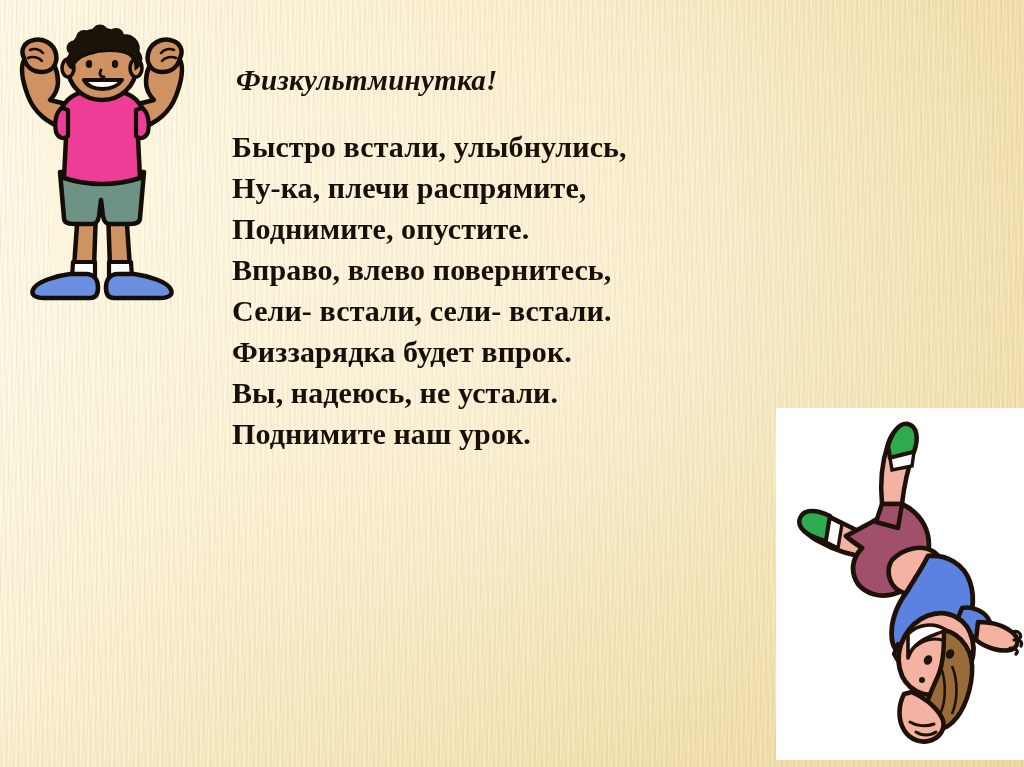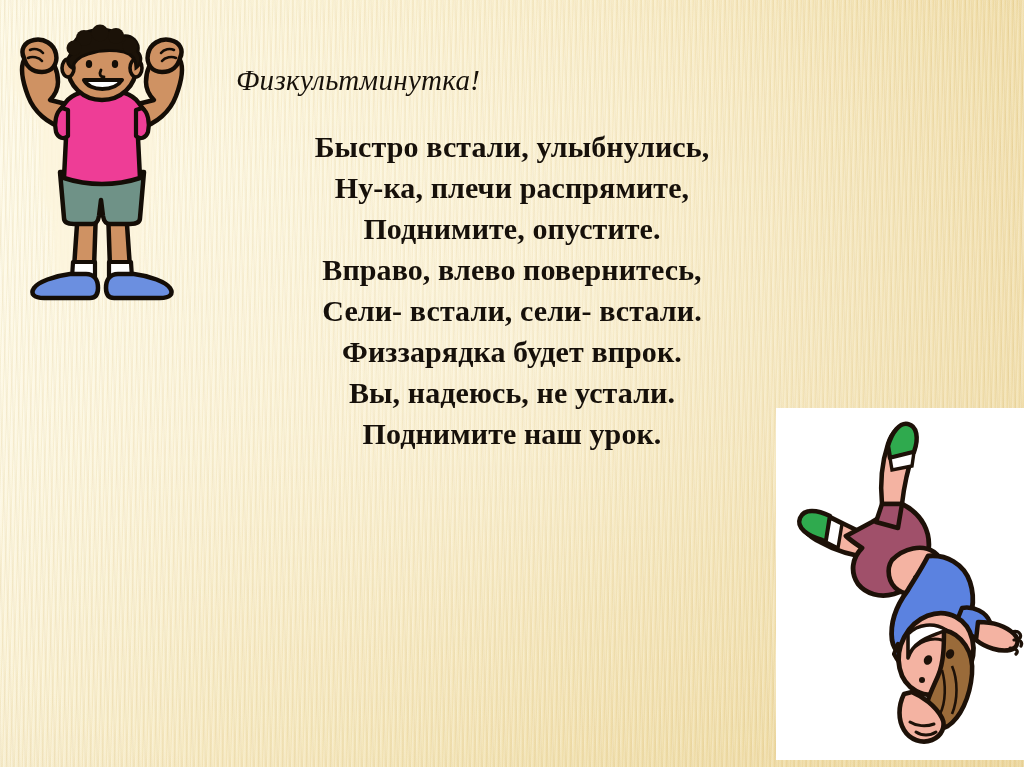--- a/index.html
+++ b/index.html
@@ -53,34 +53,33 @@
       rgba(196,160,88,0.18) 100%);
   }
 
   
   #text-block{
     position:absolute;left:232px;top:62px;width:560px;
     color:#16100a;
   }
   #poem-title{
     font-family:"Liberation Serif", serif;
-    font-weight:normal;font-style:italic;
+    font-weight:bold;font-style:italic;
     font-size:29px;line-height:36px;
     letter-spacing:0.3px;
     margin:0 0 28px 4px;
     color:#17110a;
   }
   .poem-line{
     font-family:"Liberation Serif", serif;
     font-weight:bold;font-style:normal;
     font-size:30px;line-height:41px;
     letter-spacing:0.1px;
     white-space:nowrap;
     color:#16100a;
-    text-align:center;
   }
 
   
   #boy-clipart{
     position:absolute;left:4px;top:24px;width:196px;height:280px;
   }
   #boy-clipart svg, #girl-clipart svg{display:block;}
 
   
   #girl-panel{

